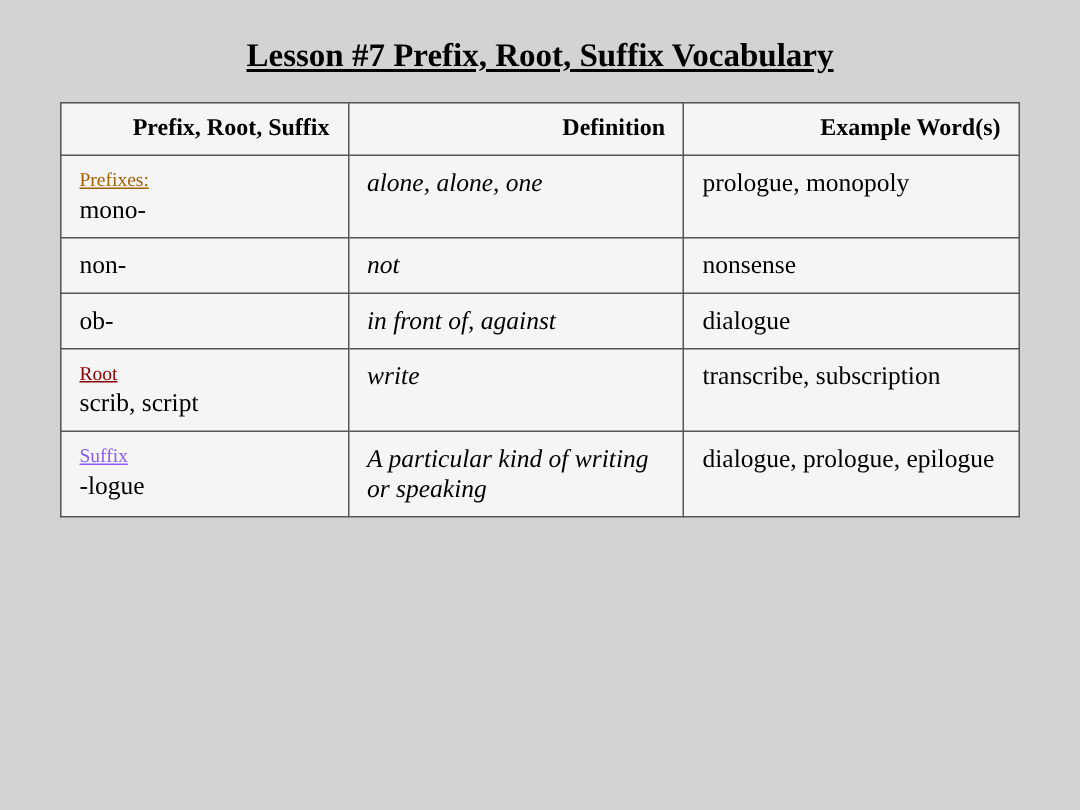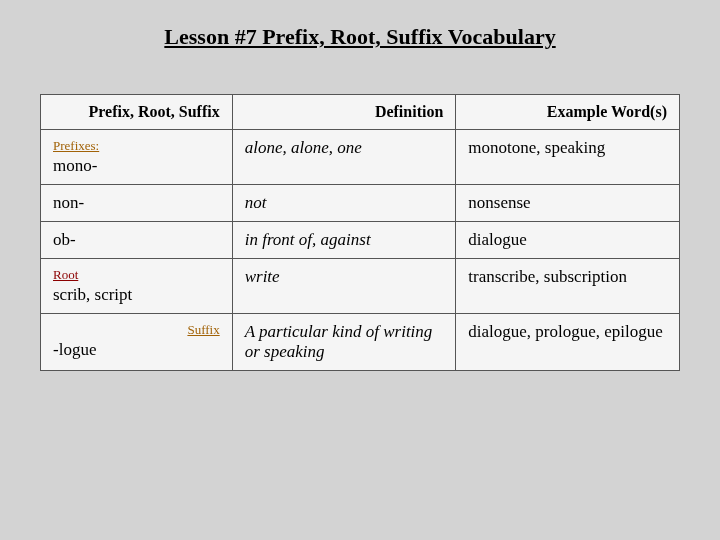--- a/index.html
+++ b/index.html
@@ -16,21 +16,20 @@
     }
 
     .slide-container {
       background-color: #d3d3d3;
       width: 720px;
       height: 540px;
       display: flex;
       flex-direction: column;
       align-items: center;
       padding: 24px 40px 20px 40px;
-      gap: 26px;
     }
 
     .slide-title {
       font-size: 22px;
       font-weight: bold;
       text-decoration: underline;
       margin-bottom: 18px;
       color: #000;
       text-align: center;
     }
@@ -72,24 +71,23 @@
       font-size: 13px;
       text-decoration: underline;
       color: #8b0000;
       display: block;
       margin-bottom: 2px;
     }
 
     .suffix-label {
       font-size: 13px;
       text-decoration: underline;
-      color: #a16207;
+      color: #8b5cf6;
       display: block;
       margin-bottom: 2px;
-      text-align: right;
     }
 
     .main-term {
       font-size: 17px;
       color: #000;
     }
 
     .definition-text {
       font-size: 17px;
       font-style: italic;
@@ -118,21 +116,21 @@
       <tr class="header-row">
         <th class="col-prefix">Prefix, Root, Suffix</th>
         <th class="col-definition">Definition</th>
         <th class="col-example">Example Word(s)</th>
       </tr>
     </thead>
     <tbody id="table-body">
     <tr>
           <td class="col-prefix"><span class="prefix-label">Prefixes:</span><span class="main-term">mono-</span></td>
           <td class="col-definition"><span class="definition-text">alone, alone, one</span></td>
-          <td class="col-example"><span class="example-text">monotone, speaking</span></td>
+          <td class="col-example"><span class="example-text">prologue, monopoly</span></td>
         </tr>
         <tr>
           <td class="col-prefix"><span class="main-term">non-</span></td>
           <td class="col-definition"><span class="definition-text">not</span></td>
           <td class="col-example"><span class="example-text">nonsense</span></td>
         </tr>
         <tr>
           <td class="col-prefix"><span class="main-term">ob-</span></td>
           <td class="col-definition"><span class="definition-text">in front of, against</span></td>
           <td class="col-example"><span class="example-text">dialogue</span></td>

